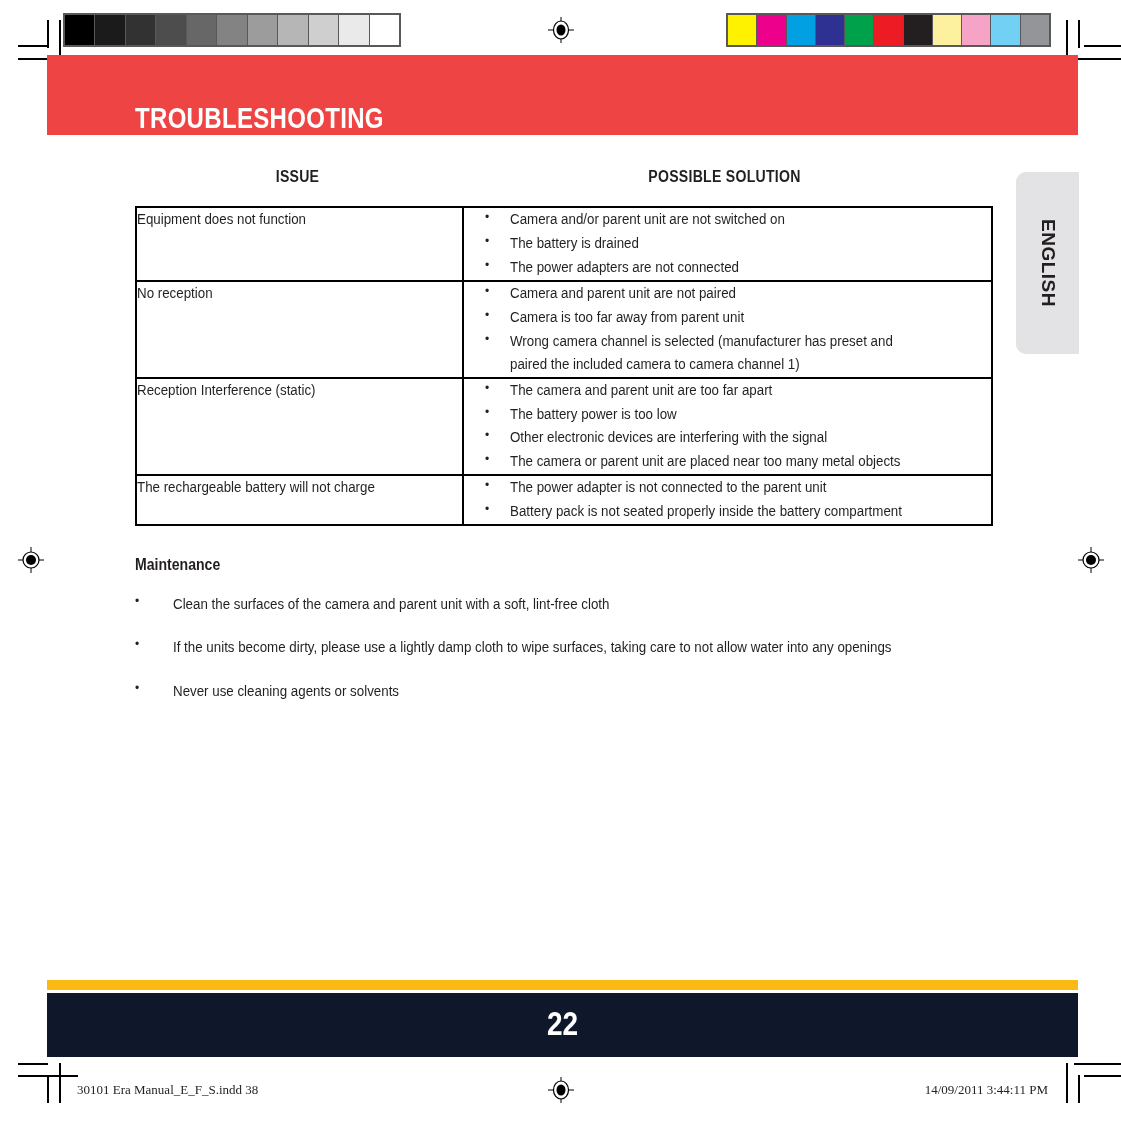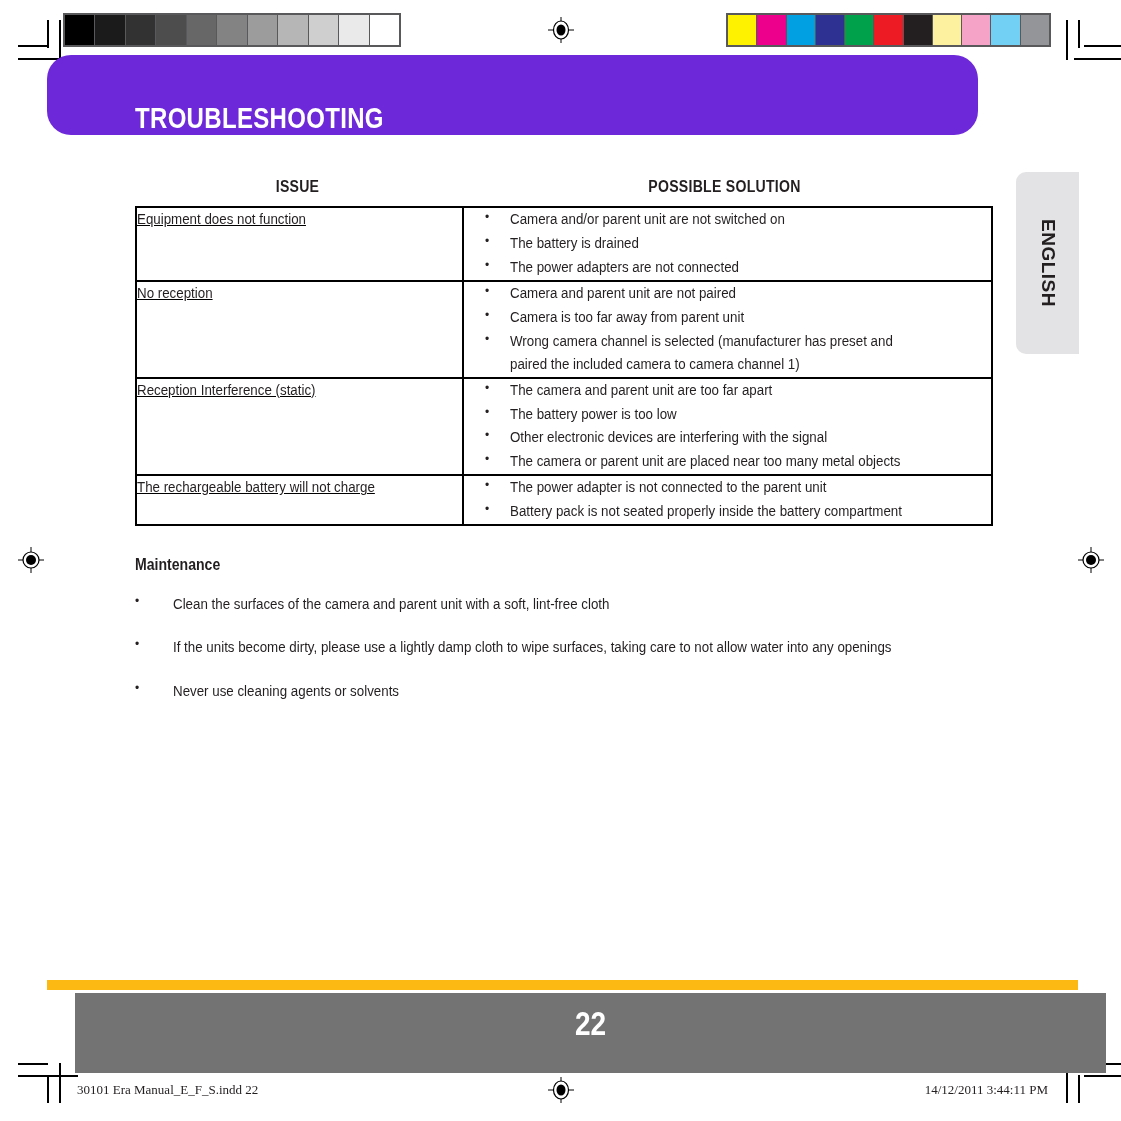--- a/index.html
+++ b/index.html
@@ -43,25 +43,24 @@
     height: 100%;
   }
   #gray-bar { left: 63px; width: 338px; }
   #color-bar { left: 726px; width: 325px; }
 
   
   #header-band {
     position: absolute;
     left: 47px;
     top: 55px;
-    width: 931px;
+    width: 1031px;
     height: 80px;
-    background: #6d28d9;
+    background: #ef4444;
     overflow: hidden;
-    border-radius: 24px;
   }
   #page-title {
     position: absolute;
     left: 88px;
     top: 48px;
     margin: 0;
     font-family: "Liberation Sans Narrow", "Liberation Sans", sans-serif;
     font-size: 30px;
     font-weight: bold;
     letter-spacing: 0.4px;
@@ -100,21 +99,21 @@
     position: absolute;
     left: 135px;
     top: 168px;
     width: 854px;
   }
 
   
   #table-headings {
     display: flex;
     height: 38px;
-    align-items: center;
+    align-items: flex-start;
   }
   #table-headings .head-cell {
     font-family: "Liberation Sans Narrow", "Liberation Sans", sans-serif;
     font-size: 16px;
     font-weight: bold;
     color: #231f20;
     text-align: center;
     letter-spacing: 0.3px;
     transform: scaleX(0.88);
   }
@@ -133,21 +132,20 @@
   }
   #troubleshooting-table tr:last-child { border-bottom: none; padding-left: 16px; }
   #troubleshooting-table td {
     vertical-align: top;
     padding: 0;
   }
   td.issue-cell {
     width: 325px;
     border-right: 2.5px solid #000000;
     padding: 8px 6px 10px 8px;
-    text-decoration: underline;
   }
   td.solution-cell {
     width: 527px;
     padding: 8px 8px 10px 0;
   }
   .issue-text {
     font-family: "Liberation Sans Narrow", "Liberation Sans", sans-serif;
     font-size: 15.5px;
     color: #231f20;
     line-height: 1.48;
@@ -230,23 +228,22 @@
     top: 980px;
     width: 1031px;
     height: 10px;
     background: #fdb913;
   }
   #footer-band {
     position: absolute;
     left: 47px;
     top: 993px;
     width: 1031px;
-    height: 80px;
-    background: #737373;
-    margin-left: 28px;
+    height: 64px;
+    background: #0f172a;
   }
   #page-number {
     position: absolute;
     left: 0;
     top: 12px;
     width: 1031px;
     text-align: center;
     font-family: "Liberation Sans Narrow", "Liberation Sans", sans-serif;
     font-size: 33px;
     font-weight: bold;
@@ -460,14 +457,14 @@
         </li>
       </ul>
   </div>
 
 </div>
 
 <div id="footer-rule"></div>
 <div id="footer-band">
   <div id="page-number">22</div>
 </div>
-<div class="footer-meta" id="file-name">30101 Era Manual_E_F_S.indd   22</div>
-<div class="footer-meta" id="print-timestamp">14/12/2011   3:44:11 PM</div>
+<div class="footer-meta" id="file-name">30101 Era Manual_E_F_S.indd   38</div>
+<div class="footer-meta" id="print-timestamp">14/09/2011   3:44:11 PM</div>
 
 </body></html>

